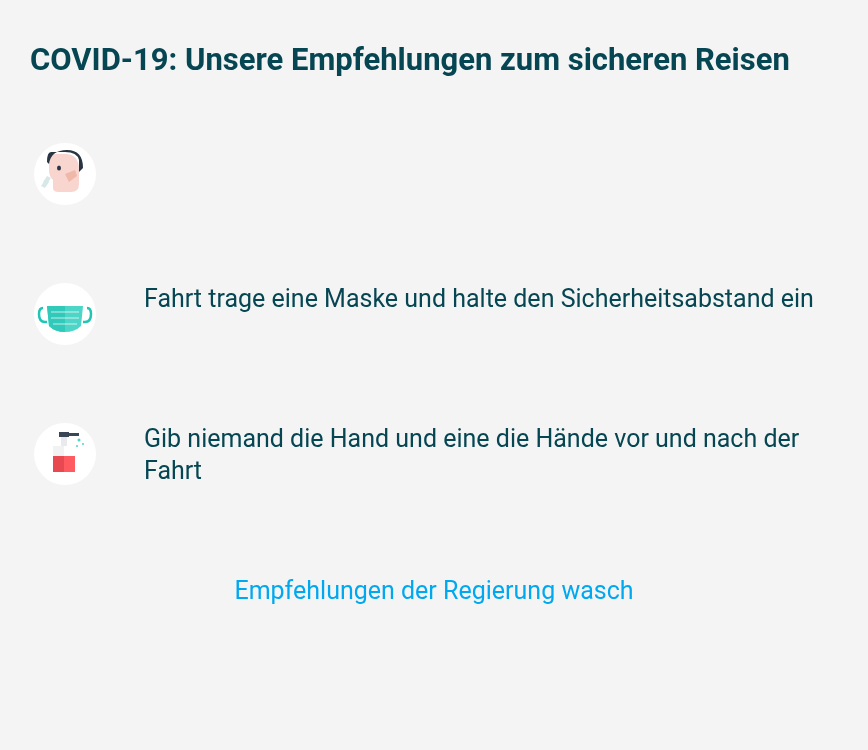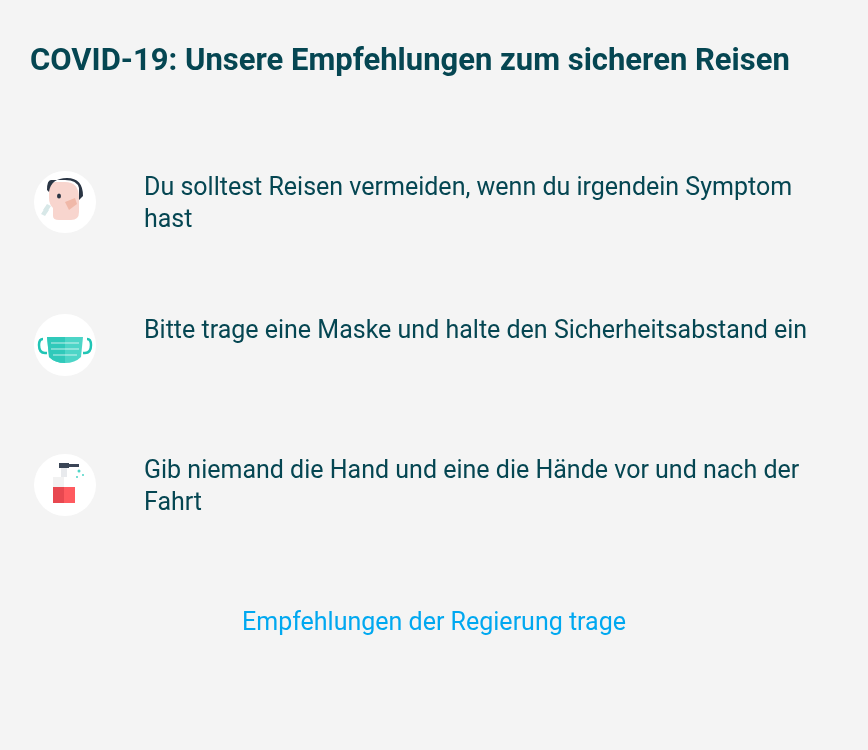--- a/index.html
+++ b/index.html
@@ -12,21 +12,21 @@
       background-color: #f4f4f4;
       width: 868px;
       height: 750px;
       padding: 38px 30px 20px 30px;
     }
     .title {
       color: #054652;
       font-size: 31px;
       font-weight: 700;
       line-height: 1.45;
-      margin-bottom: 88px;
+      margin-bottom: 60px;
     }
     .recommendations {
       display: flex;
       flex-direction: column;
       gap: 78px;
     }
     .recommendation-item {
       display: flex;
       align-items: flex-start;
       gap: 48px;
@@ -72,36 +72,35 @@
     <div class="icon-circle">
       <svg width="56" height="56" viewBox="0 0 56 56">
         <path d="M 18 8 Q 14 8 12 14 L 12 24 Q 12 30 16 34 L 16 42 Q 16 46 22 46 L 34 46 Q 42 46 42 38 L 42 24 Q 42 8 28 8 Z" fill="#f8d5ce"></path>
         <path d="M 14 6 Q 10 6 10 16 L 12 18 Q 14 4 30 4 Q 46 4 46 22 L 42 26 L 42 14 Q 40 6 28 6 Z" fill="#2a3544"></path>
         <ellipse cx="22" cy="22" rx="2" ry="2.5" fill="#2a3544"></ellipse>
         <path d="M 28 28 L 38 24 L 40 30 L 32 36 Z" fill="#f0b8a8"></path>
         <path d="M 10 30 L 6 36 L 10 38 L 14 32" fill="#d8e8e8"></path>
         <path d="M 8 34 L 4 40 L 8 42 L 12 36" fill="#d8e8e8"></path>
       </svg>
     </div>
-    <div class="recommendation-text">Du solltest Reisen vermeiden, wenn du irgendein Symptom hast</div>
   </div>
 
   <div class="recommendation-item">
     <div class="icon-circle">
       <svg width="56" height="56" viewBox="0 0 56 56">
         <path d="M 6 22 Q 2 22 2 28 Q 2 36 8 36 L 10 36" fill="none" stroke="#20c5b5" stroke-width="2.5"></path>
         <path d="M 50 22 Q 54 22 54 28 Q 54 36 48 36 L 46 36" fill="none" stroke="#20c5b5" stroke-width="2.5"></path>
         <path d="M 10 20 L 46 20 L 44 40 Q 38 46 28 46 Q 18 46 12 40 Z" fill="#4dd5c7"></path>
         <path d="M 10 20 L 28 20 L 28 46 Q 18 46 12 40 Z" fill="#30c9ba"></path>
         <line x1="14" y1="26" x2="42" y2="26" stroke="#ffffff" stroke-width="1.2" opacity="0.6"></line>
         <line x1="14" y1="32" x2="42" y2="32" stroke="#ffffff" stroke-width="1.2" opacity="0.6"></line>
         <line x1="16" y1="38" x2="40" y2="38" stroke="#ffffff" stroke-width="1.2" opacity="0.6"></line>
       </svg>
     </div>
-    <div class="recommendation-text">Bitte trage eine Maske und halte den Sicherheitsabstand ein</div>
+    <div class="recommendation-text">Fahrt trage eine Maske und halte den Sicherheitsabstand ein</div>
   </div>
 
   <div class="recommendation-item">
     <div class="icon-circle">
       <svg width="56" height="56" viewBox="0 0 56 56">
         <rect x="22" y="6" width="10" height="5" fill="#3a4556"></rect>
         <rect x="32" y="7" width="10" height="3" fill="#3a4556"></rect>
         <circle cx="42" cy="14" r="1.5" fill="#4dd5c7"></circle>
         <circle cx="46" cy="18" r="1" fill="#4dd5c7"></circle>
         <circle cx="40" cy="20" r="1" fill="#4dd5c7"></circle>
@@ -112,14 +111,14 @@
         <rect x="16" y="20" width="11" height="10" fill="#f2f2f2"></rect>
         <rect x="16" y="30" width="11" height="16" fill="#e84850"></rect>
       </svg>
     </div>
     <div class="recommendation-text">Gib niemand die Hand und eine die Hände vor und nach der Fahrt</div>
   </div>
 
 </div>
 
 <div class="link-container">
-  <a class="gov-link">Empfehlungen der Regierung trage</a>
+  <a class="gov-link">Empfehlungen der Regierung wasch</a>
 </div>
 
 </body></html>

